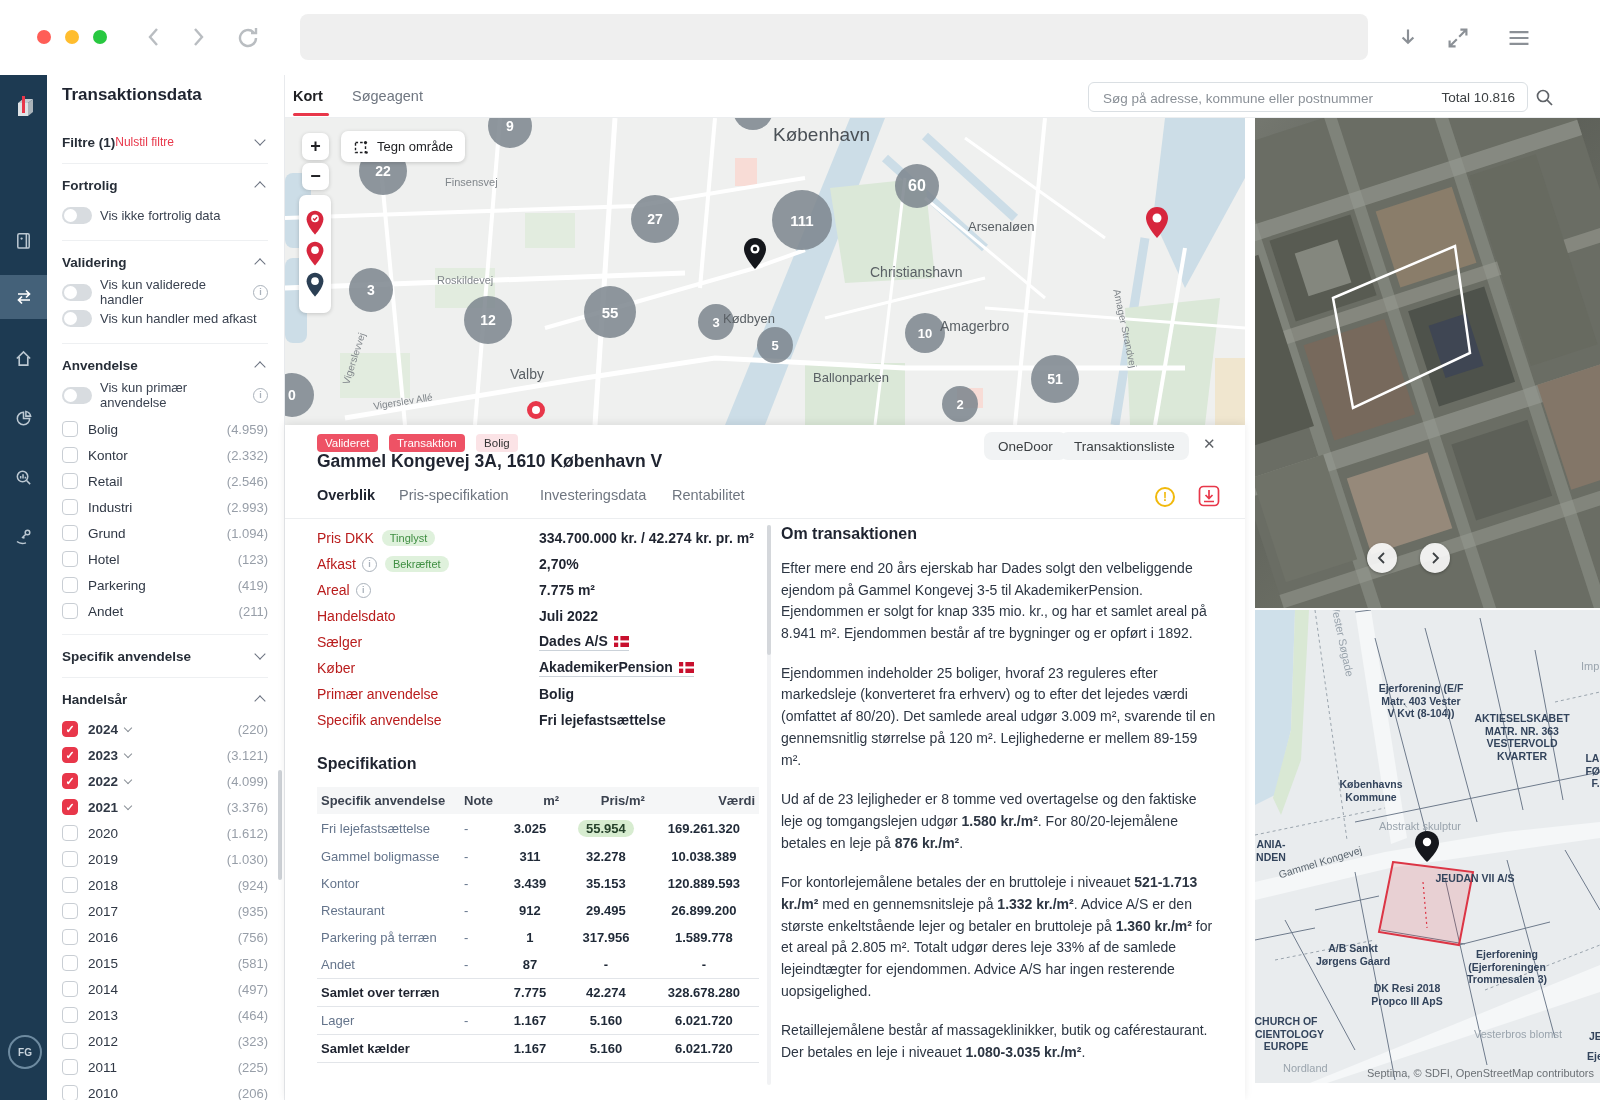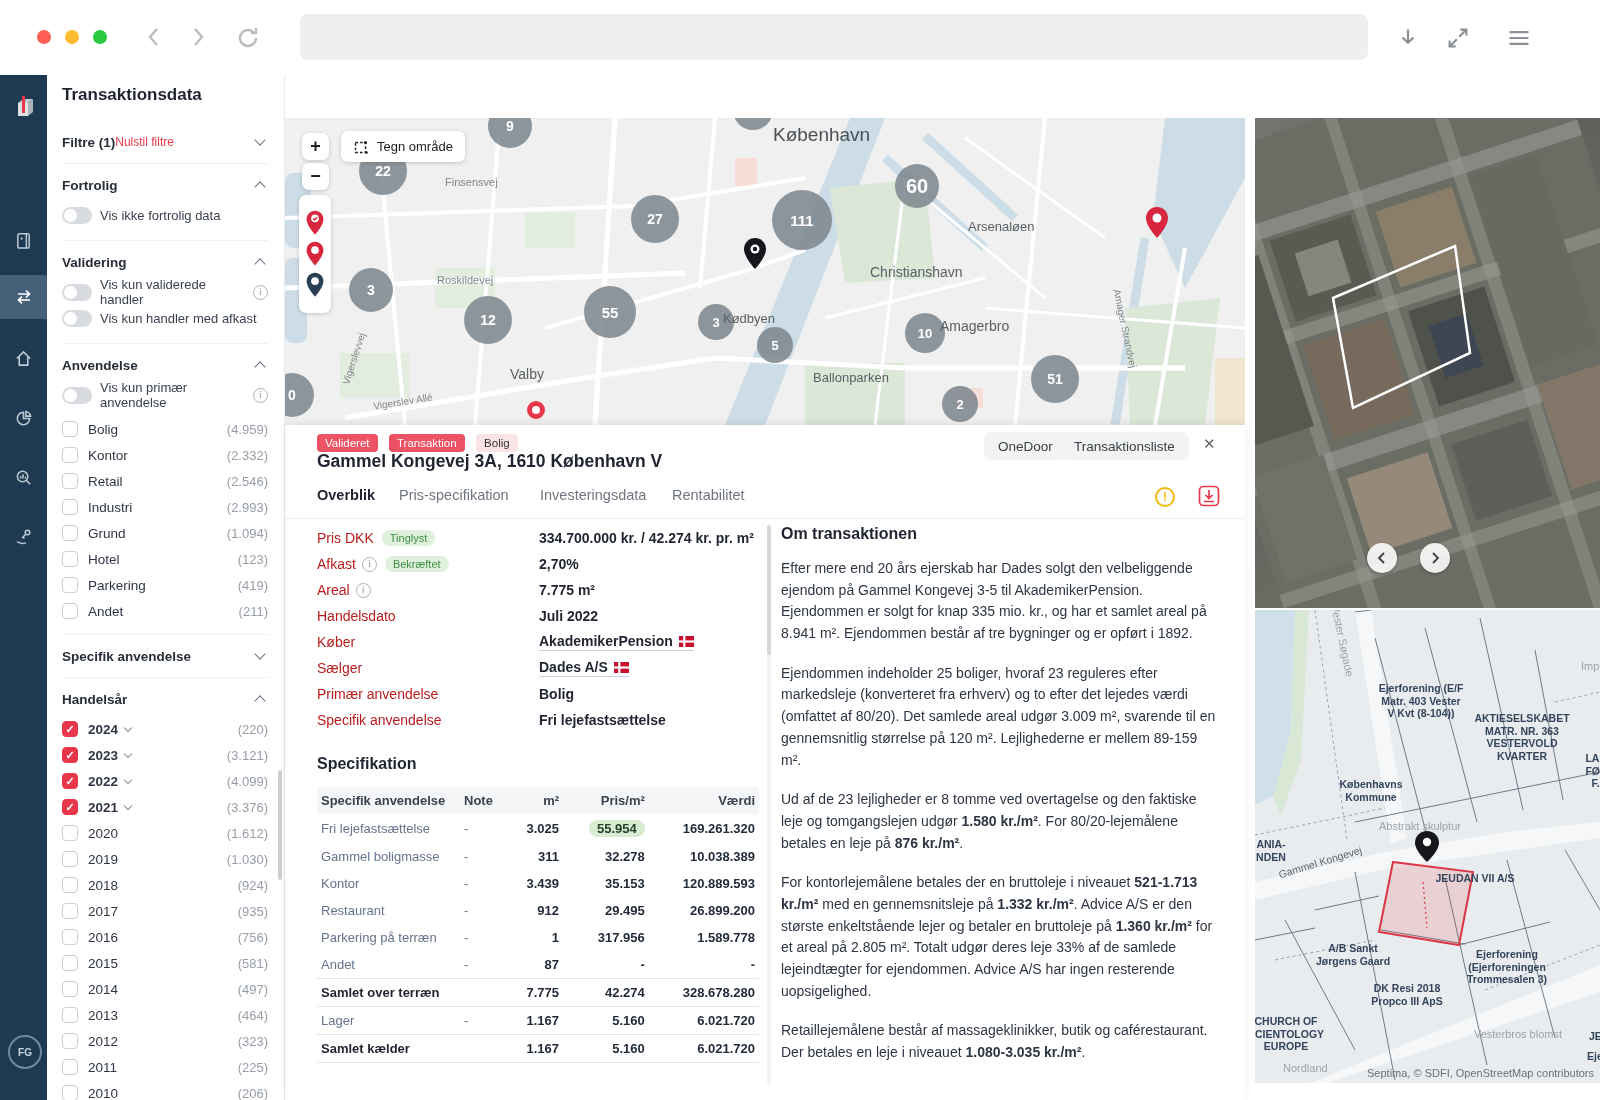--- a/index.html
+++ b/index.html
@@ -75,21 +75,21 @@
   .colsbt{position:absolute;left:482px;top:100px;width:4px;height:130px;background:#d4d7db;border-radius:2px;}
   .frow{position:relative;height:26px;display:flex;align-items:center;}
   .flab{font-size:14px;color:#b91c1c;}
   .fval{position:absolute;left:222px;font-size:14px;color:#1f2430;font-weight:700;display:flex;align-items:center;gap:6px;}
   .fval.link{border-bottom:1px solid #cbd2d9;padding-bottom:1px;}
   .gbadge{display:inline-flex;align-items:center;height:16px;padding:0 8px;border-radius:9px;background:#dff1dc;color:#3e8e41;font-size:11px;margin-left:8px;font-weight:400;}
   .spect{margin-top:22px;font-size:16px;font-weight:700;color:#1f2430;}
   table.spec{margin-top:14px;border-collapse:collapse;width:442px;font-size:13px;}
   table.spec th{background:#f5f6f7;color:#3c4350;font-weight:700;text-align:right;padding:6px 4px;white-space:nowrap;}
   table.spec th.l{text-align:left;}
-  table.spec td{padding:6px 4px;text-align:right;color:#1f2937;font-weight:600;white-space:nowrap;}
+  table.spec td{padding:6px 4px;text-align:center;color:#1f2937;font-weight:600;white-space:nowrap;}
   table.spec td.l{text-align:left;color:#64748b;font-weight:400;}
   table.spec tr.tot td{border-top:1px solid #e2e5e9;border-bottom:1px solid #e2e5e9;font-weight:700;}
   table.spec tr.tot td.l{color:#1f2430;font-weight:700;}
   .gpill{display:inline-block;background:#d7ecd0;color:#24402a;border-radius:10px;padding:1px 8px;}
   .aboutt{font-size:16px;font-weight:700;color:#1f2430;}
   .aboutp{font-size:14px;line-height:1.55;color:#2d3643;margin:15px 0 18px 0;}
   .aboutp .b{font-weight:700;}
   .abouth{font-size:14px;font-weight:700;text-decoration:underline;color:#1f2430;margin-top:4px;}
   
   .rpanel{position:absolute;left:1255px;top:118px;width:345px;height:967px;}
@@ -347,20 +347,33 @@
       <div class="ckrow">
           <span class="ckbox"></span>
           <span class="cklab">2010</span>
           <span class="ckcnt">(206)</span>
         </div>
 
     </div>
     <div class="fscroll"></div>
   </div>
 
+  <div class="mhead">
+    <div class="mtab active" style="left:8px">Kort</div>
+    <div class="tabline"></div>
+    <div class="mtab idle" style="left:67px">Søgeagent</div>
+    <div class="search">
+      <input placeholder="Søg på adresse, kommune eller postnummer" style="">
+      <span class="total">Total 10.816</span>
+    </div>
+    <svg class="abs" style="left:1250px;top:13px" width="20" height="20" viewBox="0 0 20 20">
+        <circle cx="8" cy="8" r="5.5" stroke="#5f6368" stroke-width="1.7" fill="none"></circle>
+        <path d="M12.2 12.2 17 17" stroke="#5f6368" stroke-width="1.7"></path>
+      </svg>
+  </div>
 
   <div class="map">
     <svg width="960" height="307" viewBox="0 0 960 307">
       <rect width="960" height="307" fill="#eff0ef"></rect>
       <rect x="0" y="55" width="26" height="75" rx="8" fill="#ccdde7"></rect>
       <rect x="0" y="140" width="22" height="85" rx="8" fill="#ccdde7"></rect>
       <polygon points="565,0 600,0 480,307 440,307" fill="#ccdde7"></polygon>
       <polygon points="880,0 960,0 960,60 900,170 868,100" fill="#ccdde7"></polygon>
       <path d="M600 40 700 130M640 18 730 100M860 120 830 307" stroke="#ccdde7" stroke-width="9" fill="none"></path>
       <polygon points="545,70 640,60 650,160 560,165" fill="#dbe8d8"></polygon>
@@ -388,21 +401,21 @@
         <path d="M640 80 760 180" stroke-width="3"></path>
         <path d="M680 20 820 120" stroke-width="3"></path>
         <path d="M540 200 700 160" stroke-width="3"></path>
       </g>
     </svg>
 
     <div class="cluster" style="left:203px;top:-14px;width:44px;height:44px;font-size:14px">9</div>
     <div class="cluster" style="left:74px;top:29px;width:48px;height:48px;font-size:14px">22</div>
     <div class="cluster" style="left:346px;top:77px;width:48px;height:48px;font-size:14px">27</div>
     <div class="cluster" style="left:487px;top:72px;width:60px;height:60px;font-size:15px">111</div>
-    <div class="cluster" style="left:610px;top:46px;width:44px;height:44px;font-size:20px">60</div>
+    <div class="cluster" style="left:610px;top:46px;width:44px;height:44px;font-size:16px">60</div>
     <div class="cluster" style="left:64px;top:150px;width:44px;height:44px;font-size:14px">3</div>
     <div class="cluster" style="left:179px;top:178px;width:48px;height:48px;font-size:14px">12</div>
     <div class="cluster" style="left:299px;top:168px;width:52px;height:52px;font-size:15px">55</div>
     <div class="cluster" style="left:413px;top:186px;width:36px;height:36px;font-size:13px">3</div>
     <div class="cluster" style="left:472px;top:209px;width:36px;height:36px;font-size:13px">5</div>
     <div class="cluster" style="left:620px;top:195px;width:40px;height:40px;font-size:13px">10</div>
     <div class="cluster" style="left:657px;top:268px;width:36px;height:36px;font-size:13px">2</div>
     <div class="cluster" style="left:746px;top:237px;width:48px;height:48px;font-size:14px">51</div>
     <div class="cluster" style="left:-15px;top:255px;width:44px;height:44px;font-size:14px">0</div>
     <div class="cluster" style="left:448px;top:-28px;width:40px;height:40px;font-size:13px"></div>
@@ -497,34 +510,34 @@
       <div class="frow">
         <span class="flab">Areal</span>
         <span class="info" style="margin-left:6px">i</span>
         <span class="fval">7.775 m²</span>
       </div>
       <div class="frow">
         <span class="flab">Handelsdato</span>
         <span class="fval">Juli 2022</span>
       </div>
       <div class="frow">
-        <span class="flab">Køber</span>
+        <span class="flab">Sælger</span>
         <span class="fval link">
-            <span>AkademikerPension</span>
+            <span>Dades A/S</span>
             <svg width="15" height="11" viewBox="0 0 15 11">
               <rect width="15" height="11" fill="#c8102e"></rect>
               <rect x="4.2" width="2.2" height="11" fill="#fff"></rect>
               <rect y="4.4" width="15" height="2.2" fill="#fff"></rect>
             </svg>
           </span>
       </div>
       <div class="frow">
-        <span class="flab">Sælger</span>
+        <span class="flab">Køber</span>
         <span class="fval link">
-            <span>Dades A/S</span>
+            <span>AkademikerPension</span>
             <svg width="15" height="11" viewBox="0 0 15 11">
               <rect width="15" height="11" fill="#c8102e"></rect>
               <rect x="4.2" width="2.2" height="11" fill="#fff"></rect>
               <rect y="4.4" width="15" height="2.2" fill="#fff"></rect>
             </svg>
           </span>
       </div>
       <div class="frow">
         <span class="flab">Primær anvendelse</span>
         <span class="fval" style="font-weight:600">Bolig</span>

